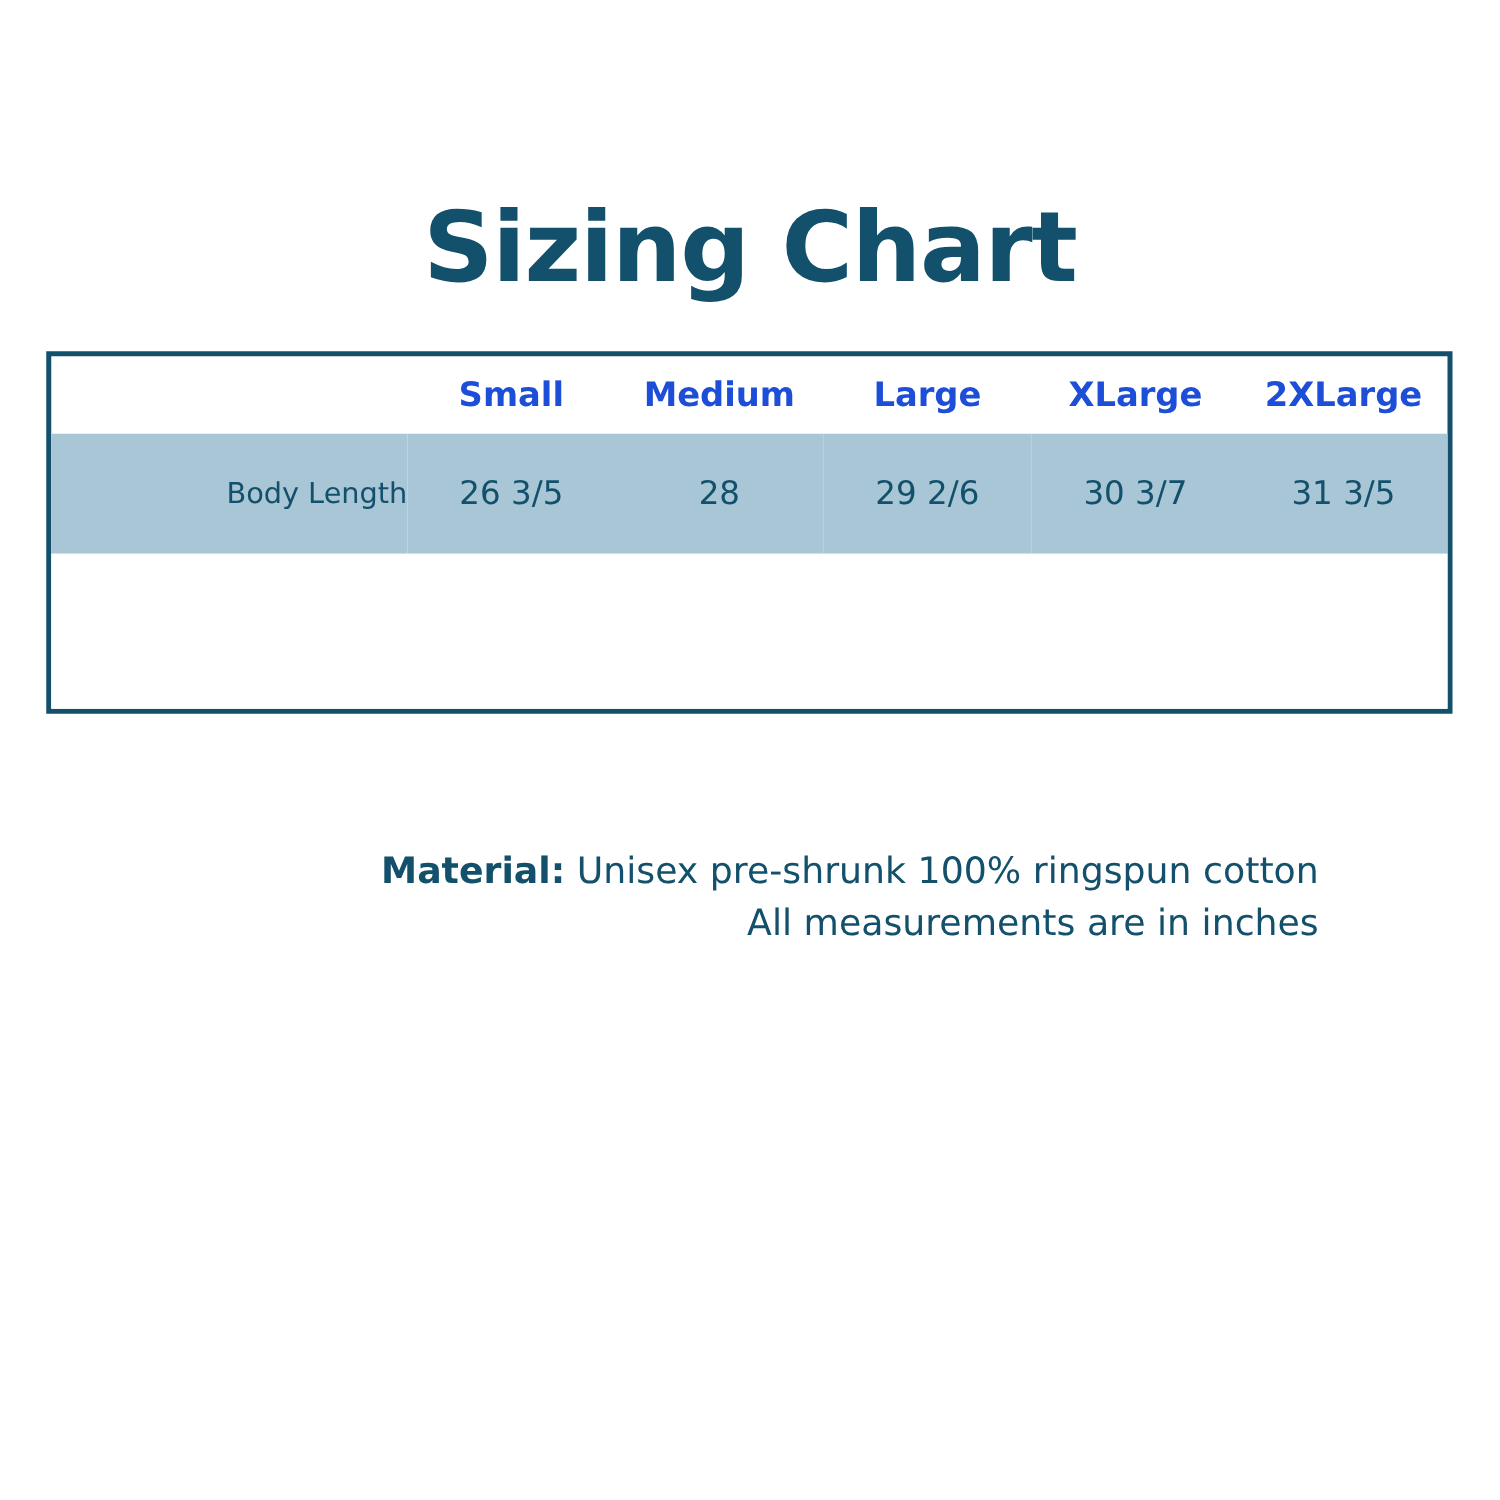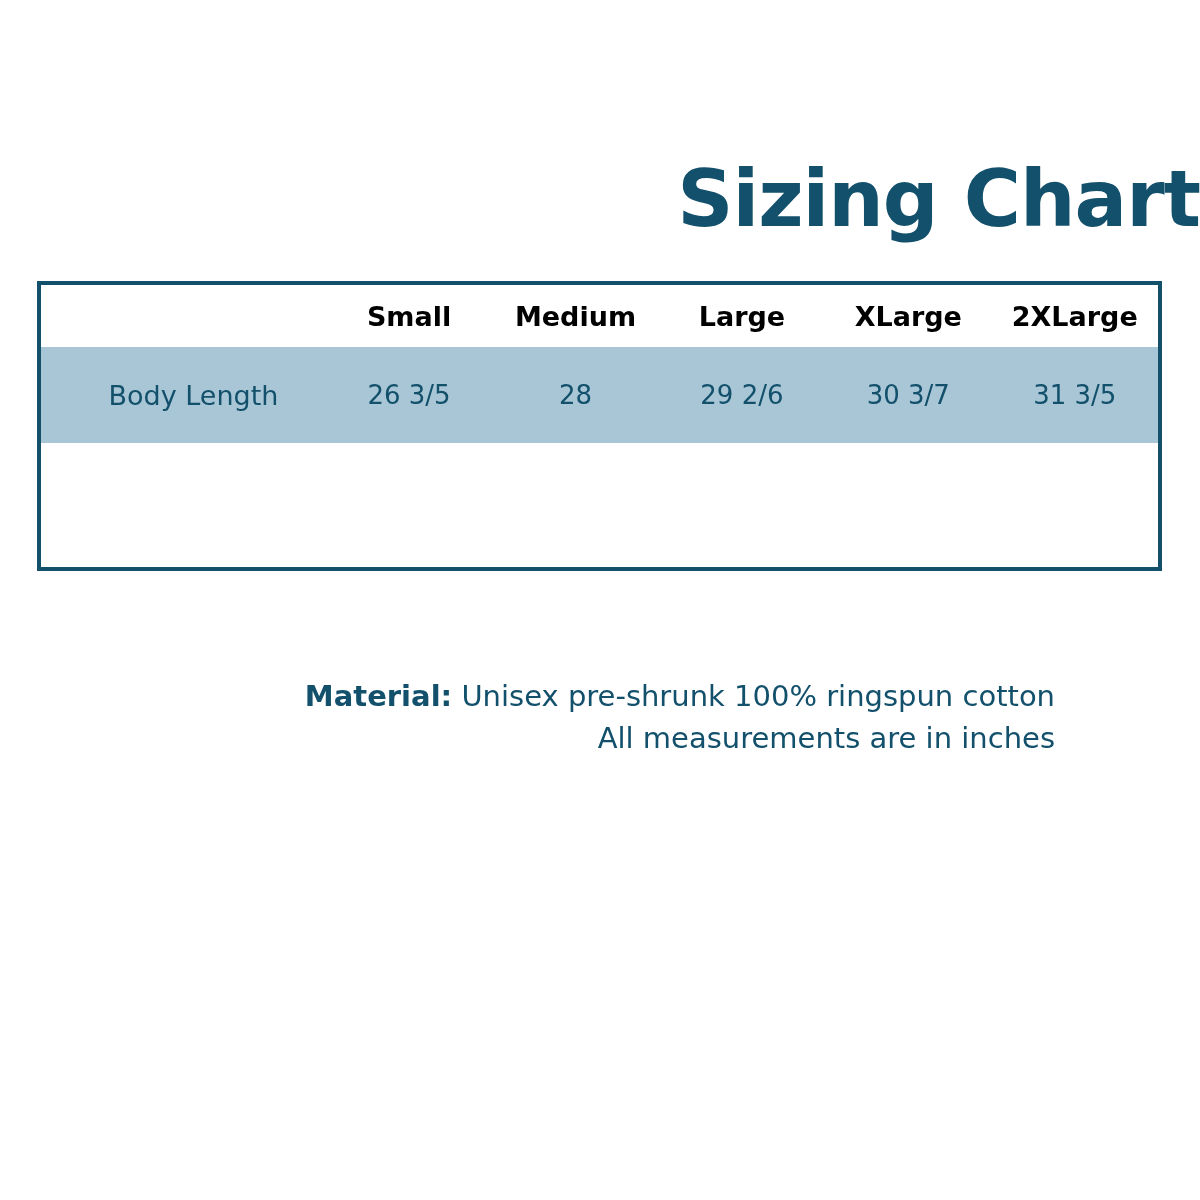--- a/index.html
+++ b/index.html
@@ -19,21 +19,21 @@
     position: absolute;
     left: 0; top: 0;
     width: 1200px;
     height: 1200px;
   }
   .title {
     position: absolute;
     left: 0;
     top: 160px;
     width: 1200px;
-    text-align: right;
+    text-align: center;
     font-size: 78px;
     font-weight: 700;
     color: #12506b;
     letter-spacing: -1px;
     line-height: 1;
   }
   .table-wrap {
     position: absolute;
     left: 37px;
     top: 281px;
@@ -53,39 +53,39 @@
     border: none;
   }
   .col-label { width: 25.5%; }
   .col-size  { width: 14.9%; }
 
   tr.header-row th {
     height: 62px;
     vertical-align: middle;
     font-size: 27px;
     font-weight: 700;
-    color: #000000;
+    color: #1d4ed8;
     text-align: center;
   }
   tr.header-row th.label-cell {
     text-align: left;
   }
   tr.data-row td {
     height: 96px;
     vertical-align: middle;
     background: #a9c6d6;
     font-size: 26px;
     font-weight: 400;
     color: #12506b;
     text-align: center;
   }
   tr.data-row td.label-cell {
-    text-align: center;
+    text-align: right;
     padding-left: 20px;
-    font-size: 27px;
+    font-size: 23px;
     font-weight: 500;
   }
   tr.spacer-row td {
     height: 62px;
     background: #ffffff;
   }
   .notes {
     position: absolute;
     left: 55px;
     top: 675px;

